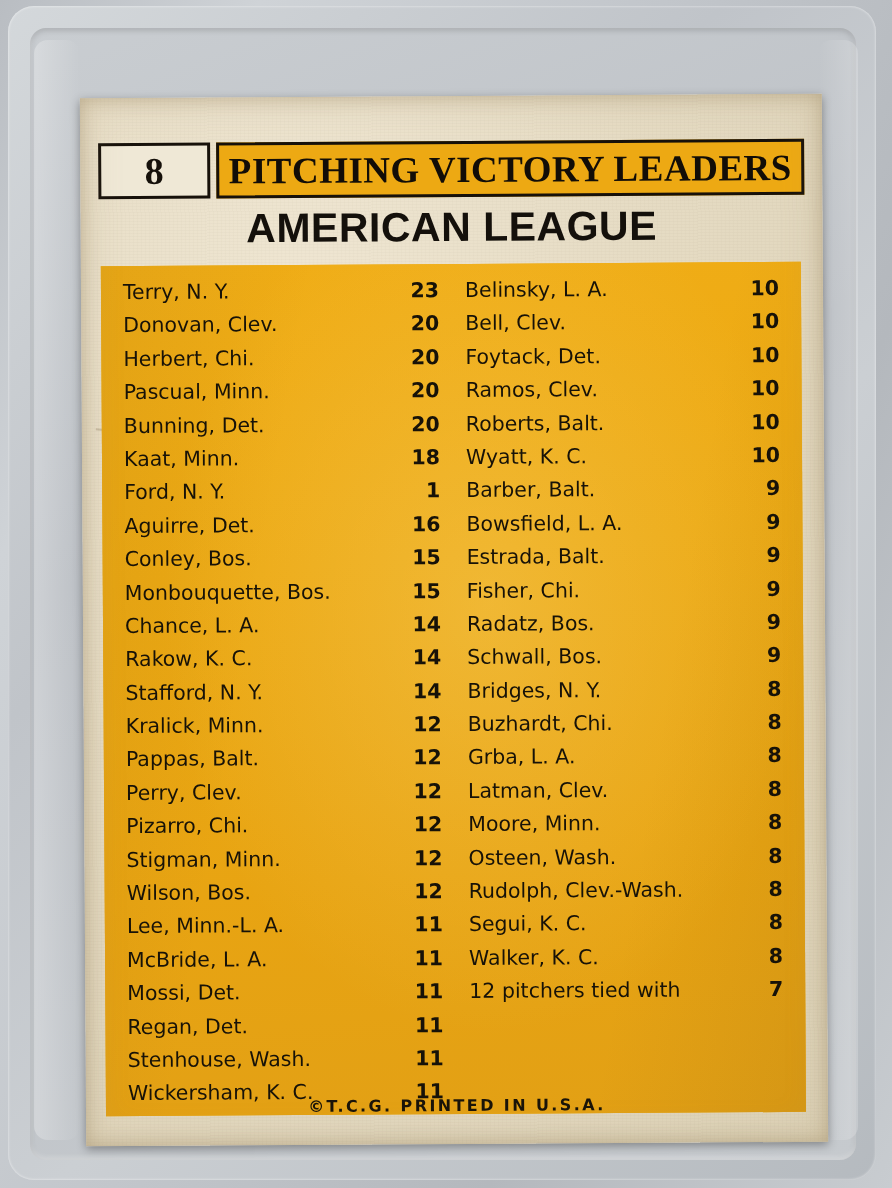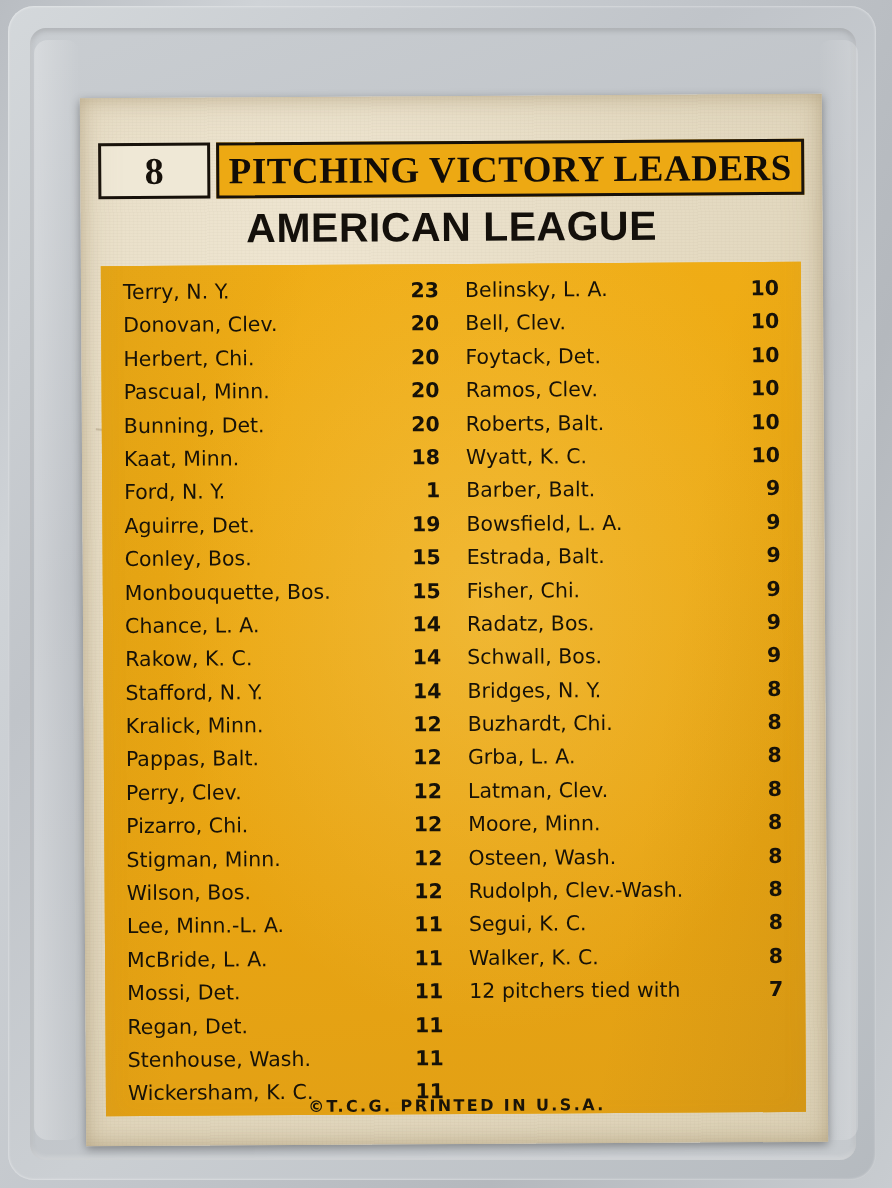--- a/index.html
+++ b/index.html
@@ -260,21 +260,21 @@
             <div class="row">
               <span class="name">Kaat, Minn.</span>
               <span class="val">18</span>
             </div>
             <div class="row">
               <span class="name">Ford, N. Y.</span>
               <span class="val">1</span>
             </div>
             <div class="row">
               <span class="name">Aguirre, Det.</span>
-              <span class="val">19</span>
+              <span class="val">16</span>
             </div>
             <div class="row">
               <span class="name">Conley, Bos.</span>
               <span class="val">15</span>
             </div>
             <div class="row">
               <span class="name">Monbouquette, Bos.</span>
               <span class="val">15</span>
             </div>
             <div class="row">

